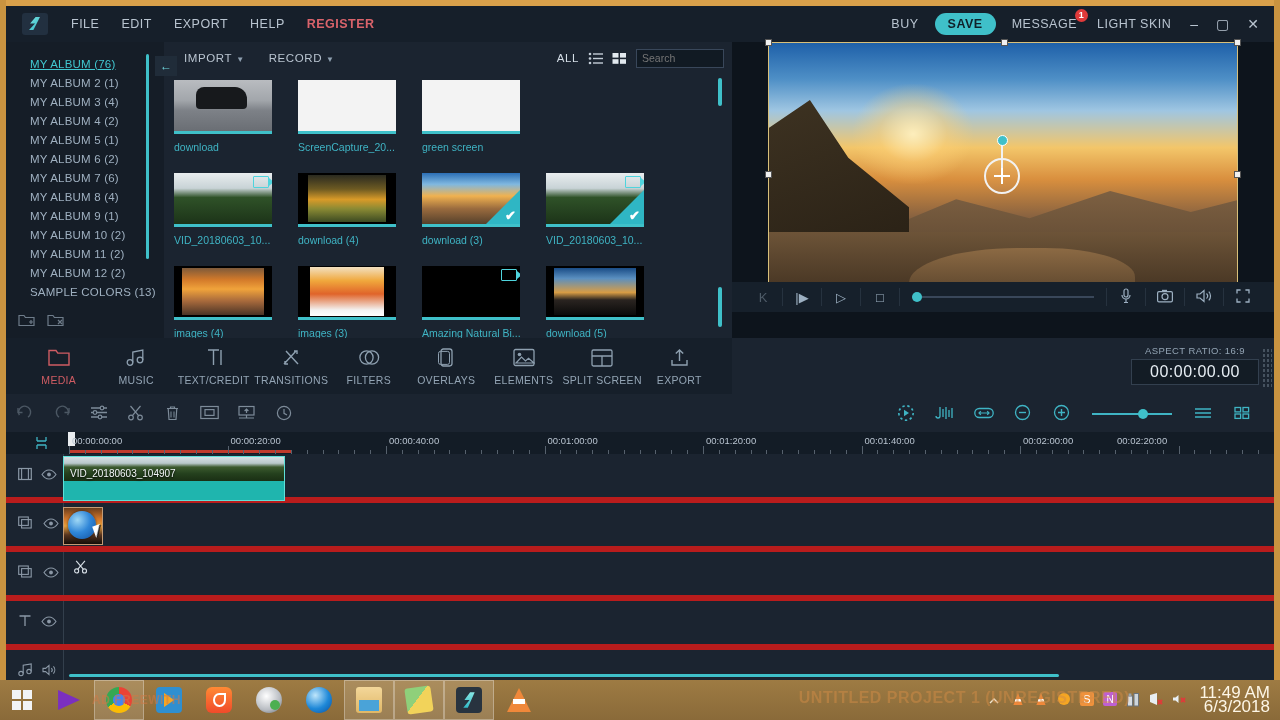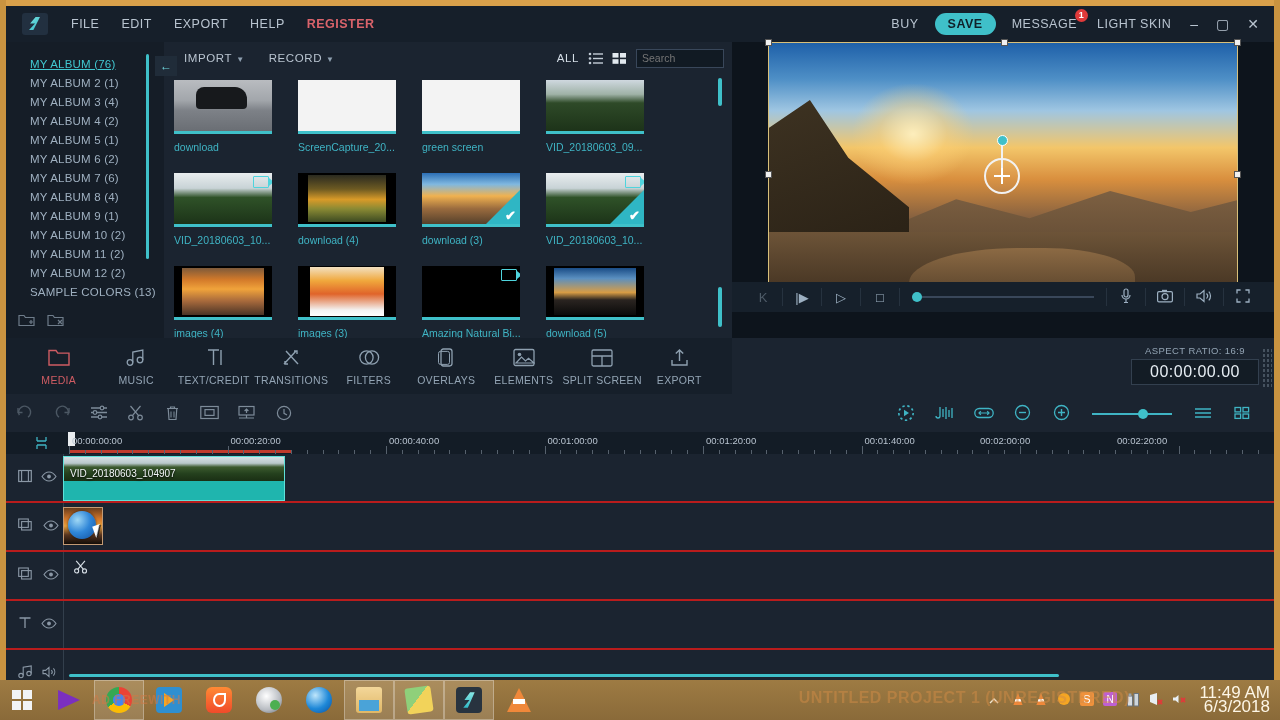--- a/index.html
+++ b/index.html
@@ -267,21 +267,21 @@
   }
   .redbar {
     position:absolute; left:63px; top:18px; width:222px; height:3px; background:#c0392b;
   }
 
   
   .tracks {
     position:absolute; left:6px; top:454px; width:1268px; height:226px;
     background:#1b2430;
   }
-  .track { position:relative; height:49px; border-bottom:2px solid #b91c1c; }
+  .track { position:relative; height:49px; border-bottom:6px solid #b91c1c; }
   .thead { position:absolute; left:0; top:0; width:56px; height:100%; display:flex;
            align-items:center; gap:9px; padding-left:12px; }
   .thead .ic { color:#8b98a6; font-size:13px; cursor:pointer; }
   .tsep { position:absolute; left:57px; top:0; width:1px; height:226px; background:#333f4c; }
   .clip-video {
     position:absolute; left:6px; top:2px; width:222px; height:45px;
     background:#1fb5ae; border:1px solid #5ee0d8; overflow:hidden;
   }
   .clip-video .filmstrip {
     position:absolute; left:0; top:0; width:100%; height:24px;
@@ -496,28 +496,20 @@
                 <div class="sq" style="left:79.6%;top:36%;background:#8aa86a"></div>
                 <div class="sq" style="left:2%;top:67%;background:#c8d4b0"></div>
                 <div class="sq" style="left:21.4%;top:67%;background:#3e5c30"></div>
                 <div class="sq" style="left:40.8%;top:67%;background:#9ab07a"></div>
                 <div class="sq" style="left:60.199999999999996%;top:67%;background:#6d8c52"></div>
                 <div class="sq" style="left:79.6%;top:67%;background:#dfe5d4"></div>
               </div>
             </div>
             <div class="cap">green screen</div>
           </div>
-          <div class="cell">
-            <div class="thumb">
-              <div class="art t-forest">
-                <div class="in"></div>
-              </div>
-            </div>
-            <div class="cap">VID_20180603_09...</div>
-          </div>
         </div>
         <div class="row">
           <div class="cell">
             <div class="thumb">
               <div class="art t-forest2">
                 <div class="in"></div>
               </div>
               <div class="vid-badge"></div>
             </div>
             <div class="cap">VID_20180603_10...</div>
@@ -857,21 +849,21 @@
       <path d="M2 1v4M2 9v4M11 1v4M11 9v4M2 5h9M2 9h9" stroke="#3fb4c4" stroke-width="1.3" fill="none"></path>
     </svg>
     <div class="playhead-flag"></div>
     <div class="redbar"></div>
   <div class="rl-label" style="left: 66px;">00:00:00:00</div>
       <div class="rl-label" style="left: 224.5px;">00:00:20:00</div>
       <div class="rl-label" style="left: 383px;">00:00:40:00</div>
       <div class="rl-label" style="left: 541.5px;">00:01:00:00</div>
       <div class="rl-label" style="left: 700px;">00:01:20:00</div>
       <div class="rl-label" style="left: 858.5px;">00:01:40:00</div>
-      <div class="rl-label" style="left: 974px;">00:02:00:00</div>
+      <div class="rl-label" style="left: 1017px;">00:02:00:00</div>
       <div class="rl-label" style="left: 1111px;">00:02:20:00</div>
       <div class="tick" style="left: 63px; height: 8px;"></div>
       <div class="tick" style="left: 78.85px; height: 4px;"></div>
       <div class="tick" style="left: 94.7px; height: 4px;"></div>
       <div class="tick" style="left: 110.55px; height: 4px;"></div>
       <div class="tick" style="left: 126.4px; height: 4px;"></div>
       <div class="tick" style="left: 142.25px; height: 4px;"></div>
       <div class="tick" style="left: 158.1px; height: 4px;"></div>
       <div class="tick" style="left: 173.95px; height: 4px;"></div>
       <div class="tick" style="left: 189.8px; height: 4px;"></div>

